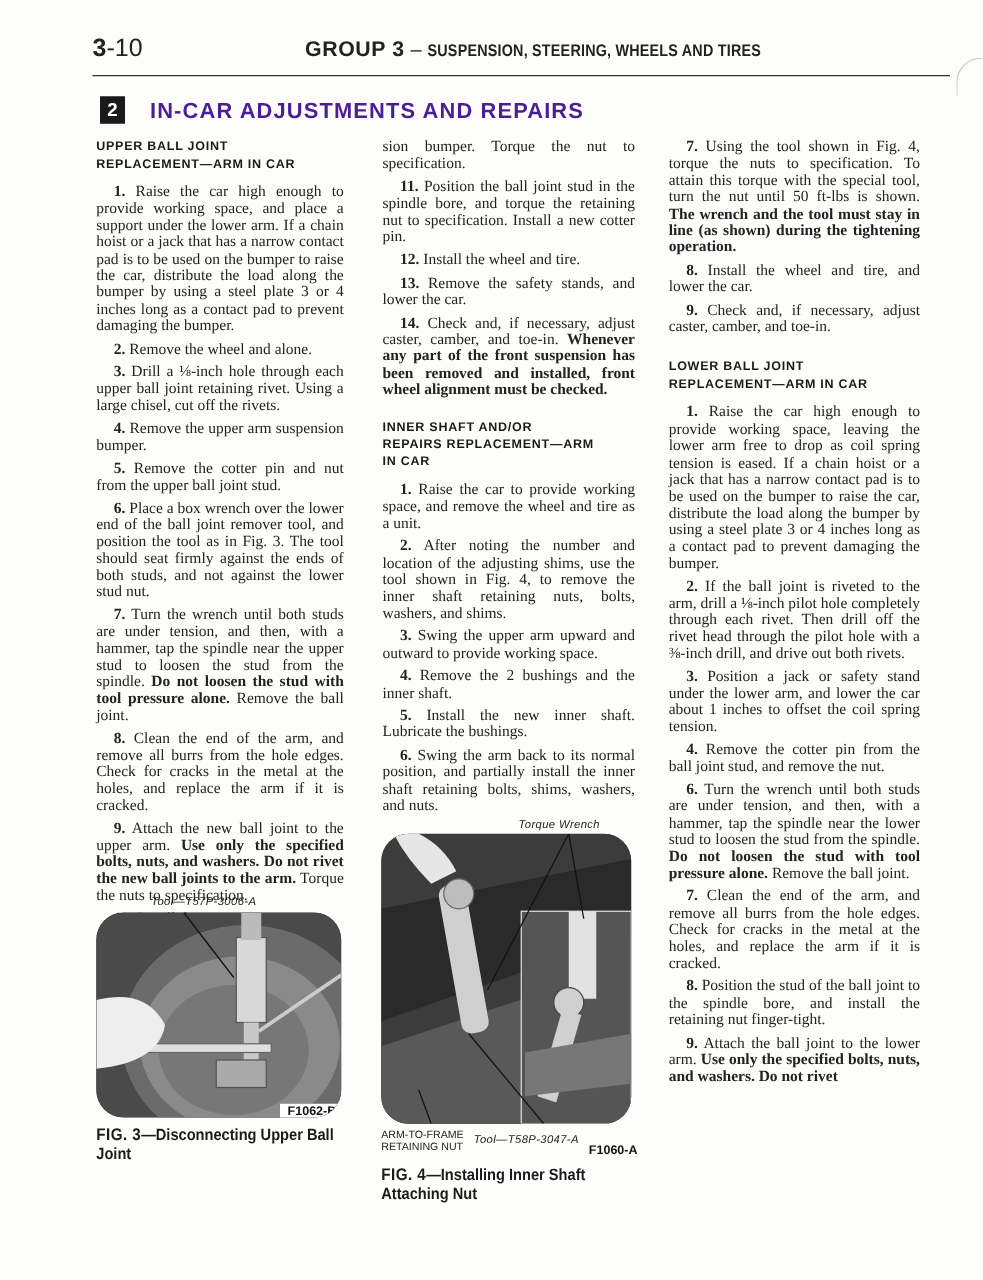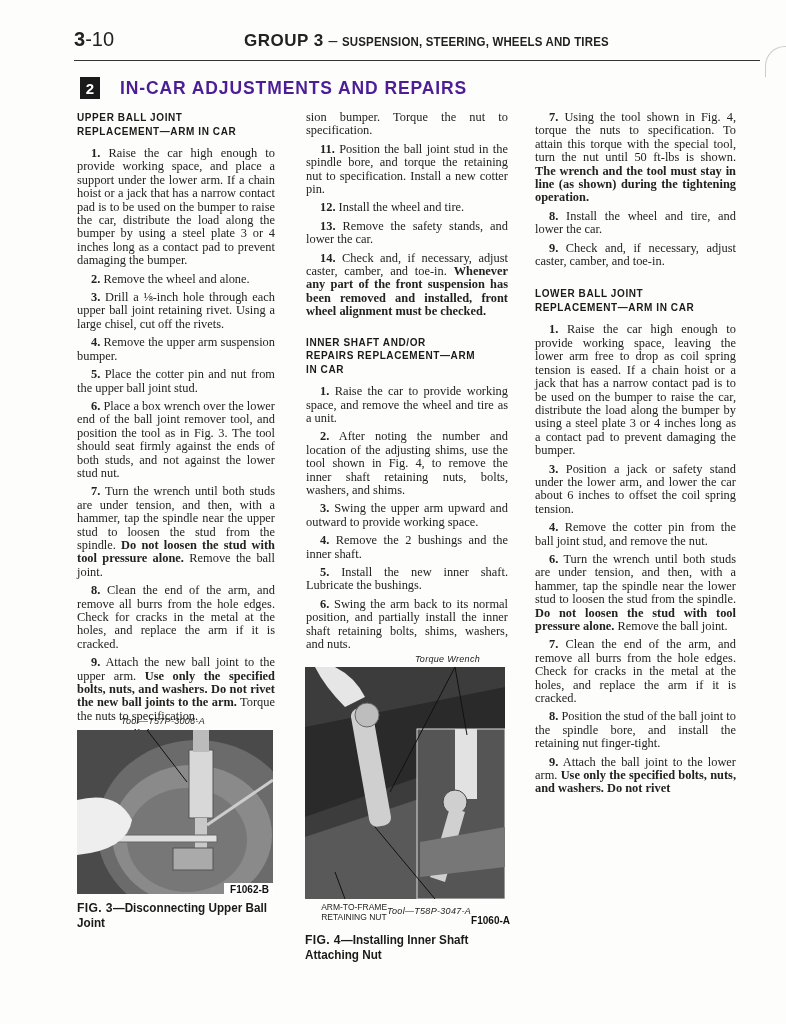--- a/index.html
+++ b/index.html
@@ -50,37 +50,37 @@
   .step { margin: 0 0 5px 0; text-indent: 14px; }
   .step .n { font-weight: bold; }
   .step .w { font-weight: bold; }
   .figure { position: absolute; }
   .fig3 { left: 77px; top: 716px; width: 200px; }
   .fig4 { left: 305px; top: 654px; width: 205px; }
   .callout {
     font-family: "Liberation Sans", sans-serif; font-style: italic; font-size: 9px;
     color: #222; letter-spacing: 0.3px;
   }
-  .photo { position: relative; background: #3a3a3a; overflow: hidden; }
+  .photo { position: relative; background: #3a3a3a; overflow: hidden; border-radius: 22px; }
   .fig3 .photo { width: 196px; height: 164px; margin-top: 4px; }
   .fig4 .photo { width: 200px; height: 232px; margin-top: 3px; }
   .fig-code {
     font-family: "Liberation Sans", sans-serif; font-weight: bold; font-size: 10px; color: #111;
   }
   .fig3 .fig-code {
     position: absolute; right: 0px; bottom: -1px; background: #fff; padding: 1px 4px 0 6px;
   }
   .caption {
     font-family: "Liberation Sans", sans-serif; font-weight: bold; font-size: 13px;
     line-height: 15px; color: #1a1a1a; margin-top: 6px; transform: scaleX(0.9); transform-origin: left;
     width: 230px;
   }
   .caption .fl { font-size: 13.5px; letter-spacing: 0.4px; }
   .fig4-labels {
-    display: flex; justify-content: flex-end; align-items: flex-start; margin-top: 3px;
+    display: flex; justify-content: space-between; align-items: flex-start; margin-top: 3px;
     font-family: "Liberation Sans", sans-serif; font-size: 8.5px; color: #222;
   }
   .fig4-labels .left { line-height: 10px; }
   .fig4-labels .mid { margin-top: 4px; }
   .fig4-labels .right { margin-top: 13px; }
   .torque-label { text-align: right; margin-right: 30px; }
 </style>
 </head>
 <body>
 
@@ -99,21 +99,21 @@
 
 <div class="col col1">
   <div class="subhead">
     <div>UPPER BALL JOINT</div>
     <div>REPLACEMENT—ARM IN CAR</div>
   </div>
   <p class="step"><span class="n">1.</span> <span>Raise the car high enough to provide working space, and place a support under the lower arm. If a chain hoist or a jack that has a narrow contact pad is to be used on the bumper to raise the car, distribute the load along the bumper by using a steel plate 3 or 4 inches long as a contact pad to prevent damaging the bumper.</span></p>
   <p class="step"><span class="n">2.</span> <span>Remove the wheel and alone.</span></p>
   <p class="step"><span class="n">3.</span> <span>Drill a ⅛-inch hole through each upper ball joint retaining rivet. Using a large chisel, cut off the rivets.</span></p>
   <p class="step"><span class="n">4.</span> <span>Remove the upper arm suspension bumper.</span></p>
-  <p class="step"><span class="n">5.</span> <span>Place the cotter pin and nut from the upper ball joint stud.</span></p>
+  <p class="step"><span class="n">5.</span> <span>Remove the cotter pin and nut from the upper ball joint stud.</span></p>
   <p class="step"><span class="n">6.</span> <span>Place a box wrench over the lower end of the ball joint remover tool, and position the tool as in Fig. 3. The tool should seat firmly against the ends of both studs, and not against the lower stud nut.</span></p>
   <p class="step"><span class="n">7.</span> <span>Turn the wrench until both studs are under tension, and then, with a hammer, tap the spindle near the upper stud to loosen the stud from the spindle.</span> <span class="w">Do not loosen the stud with tool pressure alone.</span> <span>Remove the ball joint.</span></p>
   <p class="step"><span class="n">8.</span> <span>Clean the end of the arm, and remove all burrs from the hole edges. Check for cracks in the metal at the holes, and replace the arm if it is cracked.</span></p>
   <p class="step"><span class="n">9.</span> <span>Attach the new ball joint to the upper arm.</span> <span class="w">Use only the specified bolts, nuts, and washers. Do not rivet the new ball joints to the arm.</span> <span>Torque the nuts to specification.</span></p>
   <p class="step"><span class="n">10.</span> <span>Install the upper arm suspen-</span></p>
 </div>
 
 <div class="figure fig3">
   <div class="callout" style="margin-left:44px">Tool—T57P-3006-A</div>
   <div class="photo">
@@ -189,19 +189,20 @@
 
 <div class="col col3">
   <p class="step"><span class="n">7.</span> <span>Using the tool shown in Fig. 4, torque the nuts to specification. To attain this torque with the special tool, turn the nut until 50 ft-lbs is shown.</span> <span class="w">The wrench and the tool must stay in line (as shown) during the tightening operation.</span></p>
   <p class="step"><span class="n">8.</span> <span>Install the wheel and tire, and lower the car.</span></p>
   <p class="step"><span class="n">9.</span> <span>Check and, if necessary, adjust caster, camber, and toe-in.</span></p>
   <div class="subhead" style="margin-top:19px">
     <div>LOWER BALL JOINT</div>
     <div>REPLACEMENT—ARM IN CAR</div>
   </div>
   <p class="step"><span class="n">1.</span> <span>Raise the car high enough to provide working space, leaving the lower arm free to drop as coil spring tension is eased. If a chain hoist or a jack that has a narrow contact pad is to be used on the bumper to raise the car, distribute the load along the bumper by using a steel plate 3 or 4 inches long as a contact pad to prevent damaging the bumper.</span></p>
-  <p class="step"><span class="n">3.</span> <span>Position a jack or safety stand under the lower arm, and lower the car about 6 inches to offset the coil spring tension.</span></p>
+  <p class="step"><span class="n">2.</span> <span>If the ball joint is riveted to the arm, drill a ⅛-inch pilot hole completely through each rivet. Then drill off the rivet head through the pilot hole with a ⅜-inch drill, and drive out both rivets.</span></p>
+  <p class="step"><span class="n">3.</span> <span>Position a jack or safety stand under the lower arm, and lower the car about 1 inches to offset the coil spring tension.</span></p>
   <p class="step"><span class="n">4.</span> <span>Remove the cotter pin from the ball joint stud, and remove the nut.</span></p>
   <p class="step"><span class="n">6.</span> <span>Turn the wrench until both studs are under tension, and then, with a hammer, tap the spindle near the lower stud to loosen the stud from the spindle.</span> <span class="w">Do not loosen the stud with tool pressure alone.</span> <span>Remove the ball joint.</span></p>
   <p class="step"><span class="n">7.</span> <span>Clean the end of the arm, and remove all burrs from the hole edges. Check for cracks in the metal at the holes, and replace the arm if it is cracked.</span></p>
   <p class="step"><span class="n">8.</span> <span>Position the stud of the ball joint to the spindle bore, and install the retaining nut finger-tight.</span></p>
   <p class="step"><span class="n">9.</span> <span>Attach the ball joint to the lower arm.</span> <span class="w">Use only the specified bolts, nuts, and washers. Do not rivet</span></p>
 </div>
 
 </body></html>

